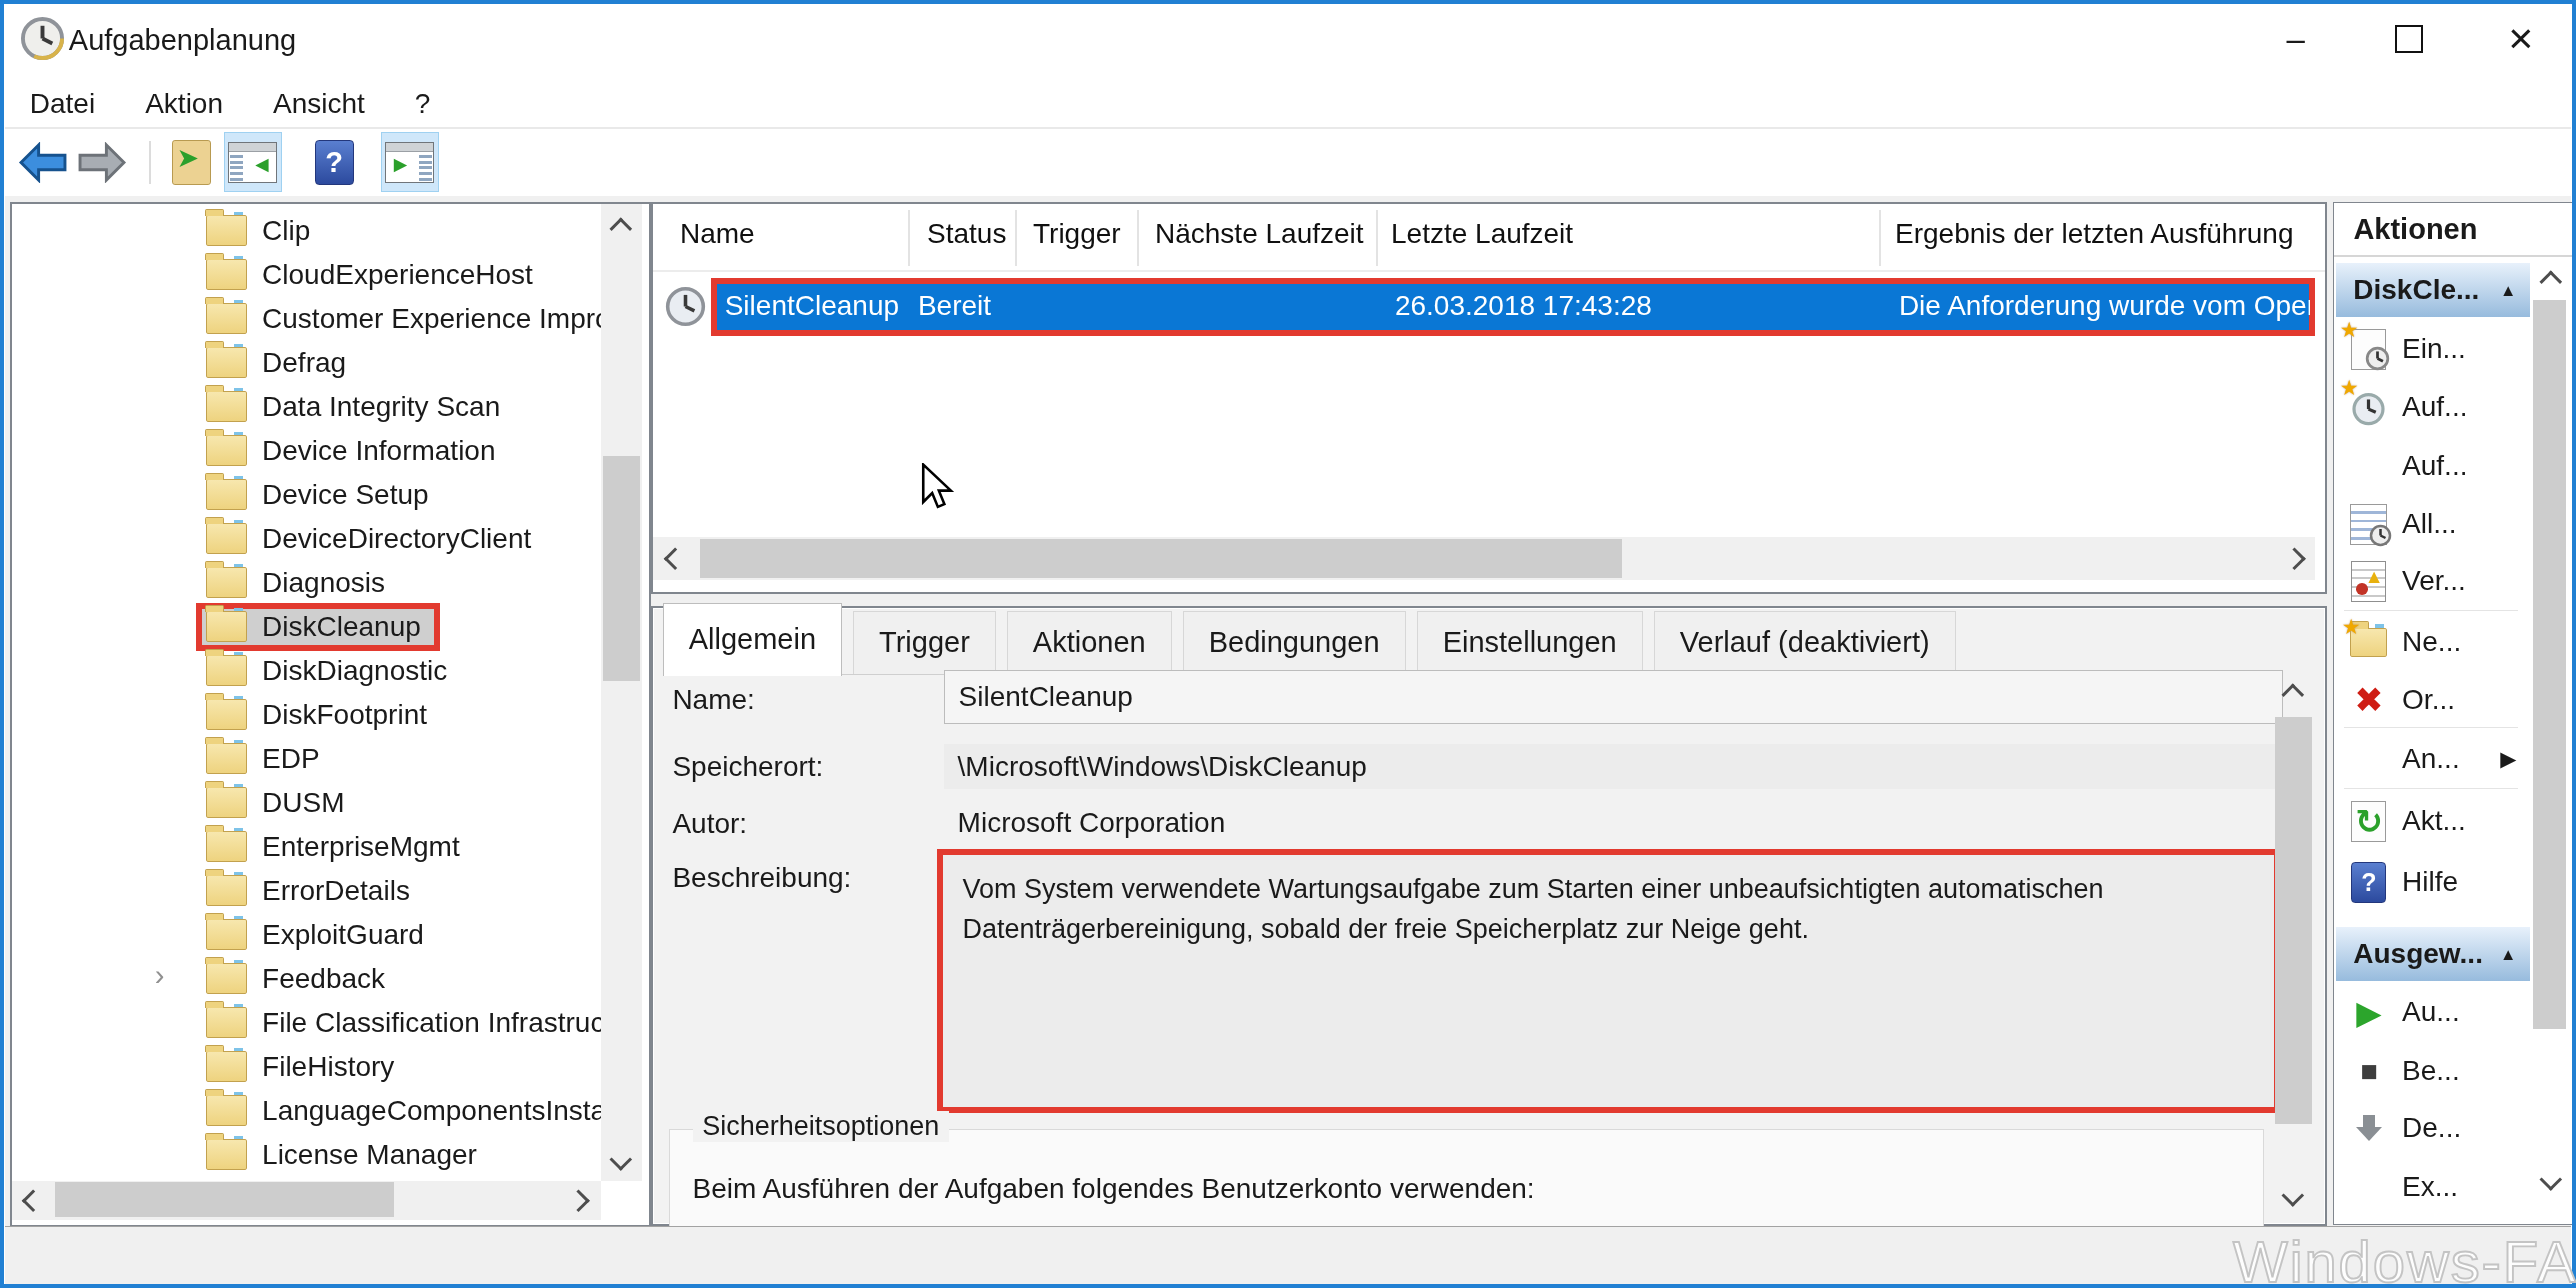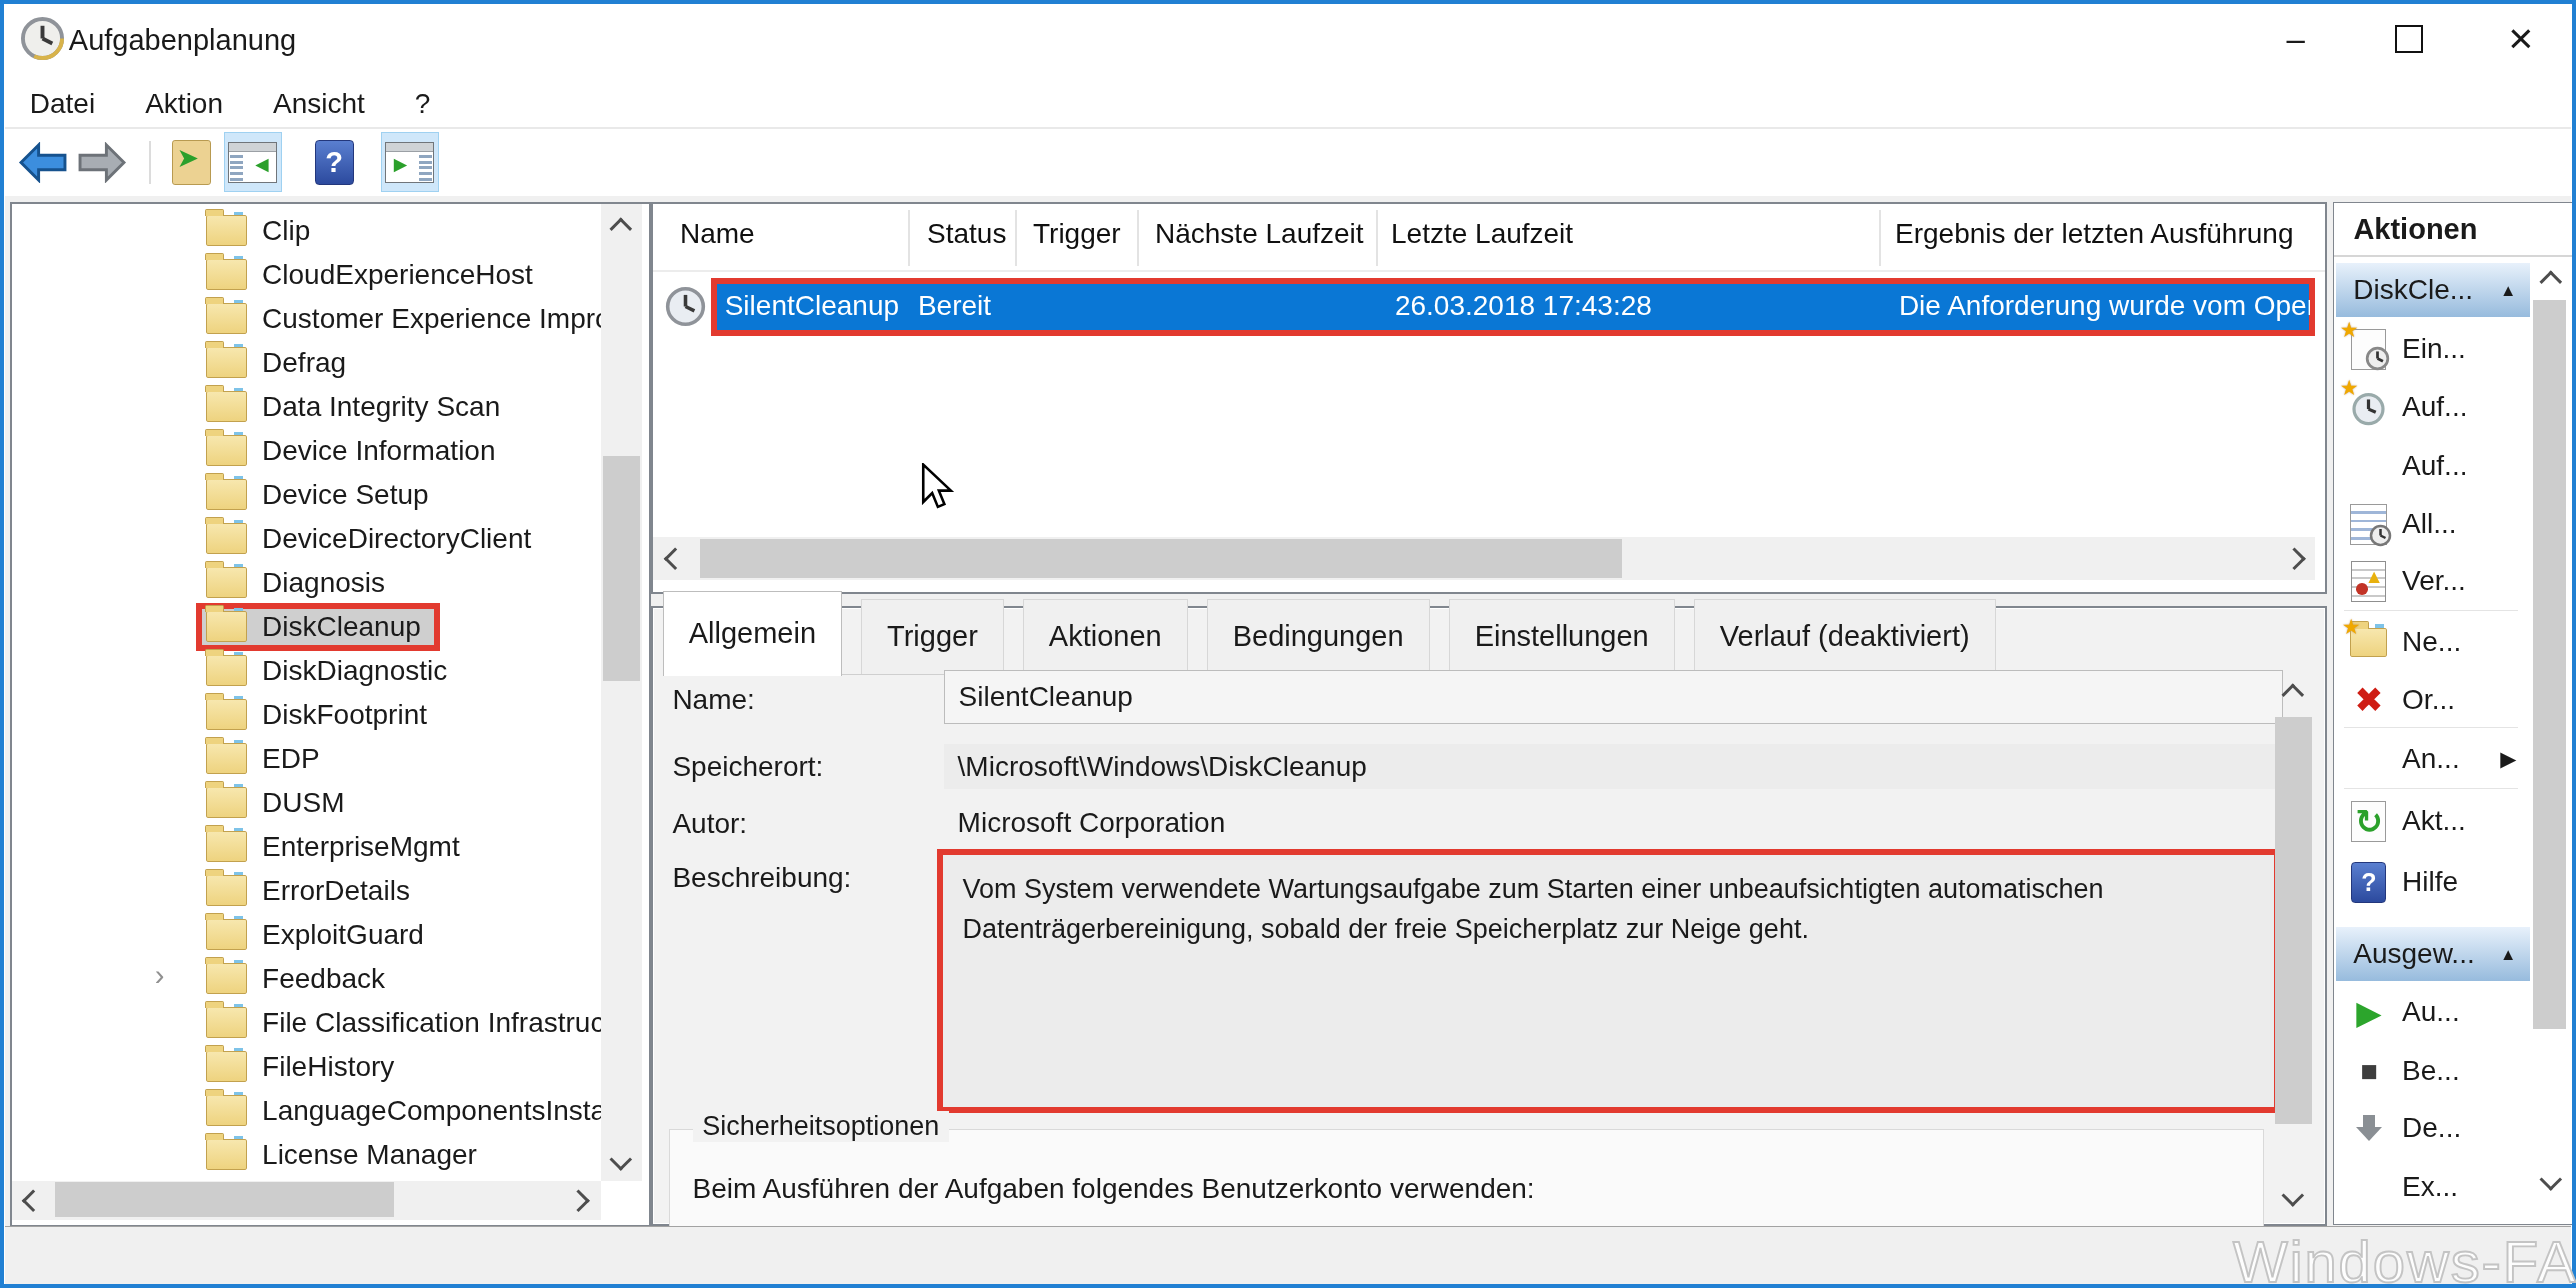--- a/index.html
+++ b/index.html
@@ -59,35 +59,35 @@
   .hsep{position:absolute;top:5.8px;height:56px;width:1.9px;background:#e3e3e3}
   .hline{position:absolute;left:0;right:0;top:66px;height:1.9px;background:#ececec}
   .taskrow{position:absolute;left:1.9px;top:74px;width:1660px;height:58px}
   .redbox{position:absolute;left:56px;top:0;right:0;bottom:0;border:6.8px solid #e23a2f;background:#0a77d5}
   .rowtext{position:absolute;top:5.8px;font-size:28px;color:#fff;white-space:nowrap}
   .clockicon{position:absolute;left:9.7px;top:7.8px}
 
   
   .details{left:651px;top:606px;width:1672px;height:616px;background:#f2f2f2}
   .tabs{position:absolute;left:9.7px;top:3.9px;right:58px;height:62px;display:flex;align-items:flex-end;border-bottom:1.9px solid #cfcfcf}
-  .tab{font-size:29px;padding:12px 25px;height:50px;display:flex;align-items:center;background:#f0f0f0;border:1.9px solid #d7d7d7;border-bottom:none;margin-right:19px;white-space:nowrap}
+  .tab{font-size:29px;padding:6px 25px;height:50px;display:flex;align-items:center;background:#f0f0f0;border:1.9px solid #d7d7d7;border-bottom:none;margin-right:11px;white-space:nowrap}
   .tab.active{background:#fff;height:60px;border-color:#bdbdbd;position:relative;z-index:2;margin-bottom:-1.9px}
   .flabel{position:absolute;left:19.4px;font-size:28px}
   .fieldbox{position:absolute;left:291px;width:1310px;background:#f5f5f5;border:1.9px solid #bcbcbc;display:flex;align-items:center;padding:0 13.6px;font-size:28px}
   .valrow{position:absolute;left:291px;width:1310px;background:#ececec;display:flex;align-items:center;padding:0 13.6px;font-size:28px}
   .descbox{position:absolute;left:284px;top:241px;width:1292px;height:225px;border:6.8px solid #e23a2f;background:#ececec;padding:13.6px 19.4px;font-size:27px;line-height:40px}
   .secgroup{position:absolute;left:15.5px;top:521px;width:1593px;height:107px;border:1.9px solid #d9d9d9;background:#fafafa}
   .seglabel{position:absolute;left:23px;top:-19.4px;background:#f2f2f2;padding:0 9.7px;font-size:27px}
   .runas{position:absolute;left:23px;top:43px;font-size:28px;white-space:nowrap}
 
   
   .actions{left:2333px;top:202px;width:238px;height:1021px;border-width:1.9px}
   .atitle{position:absolute;left:19.4px;top:9.7px;font-size:29px;font-weight:bold}
   .atsep{position:absolute;left:0;right:0;top:52px;height:1.9px;background:#d6d6d6}
-  .ghdr{position:absolute;left:1.9px;width:194px;height:54px;background:linear-gradient(#e8f1fb,#97bbdd);display:flex;align-items:center;justify-content:space-between;padding:0 13.6px 0 17.4px;font-size:28px;font-weight:normal;box-sizing:border-box}
+  .ghdr{position:absolute;left:1.9px;width:194px;height:54px;background:linear-gradient(#e8f1fb,#97bbdd);display:flex;align-items:center;justify-content:space-between;padding:0 13.6px 0 17.4px;font-size:28px;font-weight:bold;box-sizing:border-box}
   .ghdr .tri{font-size:16.5px}
   .arow{position:absolute;left:1.9px;width:194px;height:54px;display:flex;align-items:center;font-size:28px}
   .ai{width:43px;min-width:43px;height:43px;margin:0 11.6px 0 11.6px;display:flex;align-items:center;justify-content:center;position:relative}
   .asep{position:absolute;left:9.7px;width:174px;height:1px;background:#e4e4e4}
   .submenu-arrow{position:absolute;right:13.6px;font-size:21px}
   .sheet{width:33px;height:39px;background:#fdfdfd;border:1.9px solid #9a9a9a;position:relative}
   .star{position:absolute;left:-7.8px;top:-9.7px;color:#f0a800;font-size:21px;text-shadow:0 0 1.9px #b97}
   .redx{color:#cf1d14;font-size:35px;font-weight:bold}
   .playtri{color:#2ca52c;font-size:33px}
   .stopsq{color:#3d3d3d;font-size:29px}

